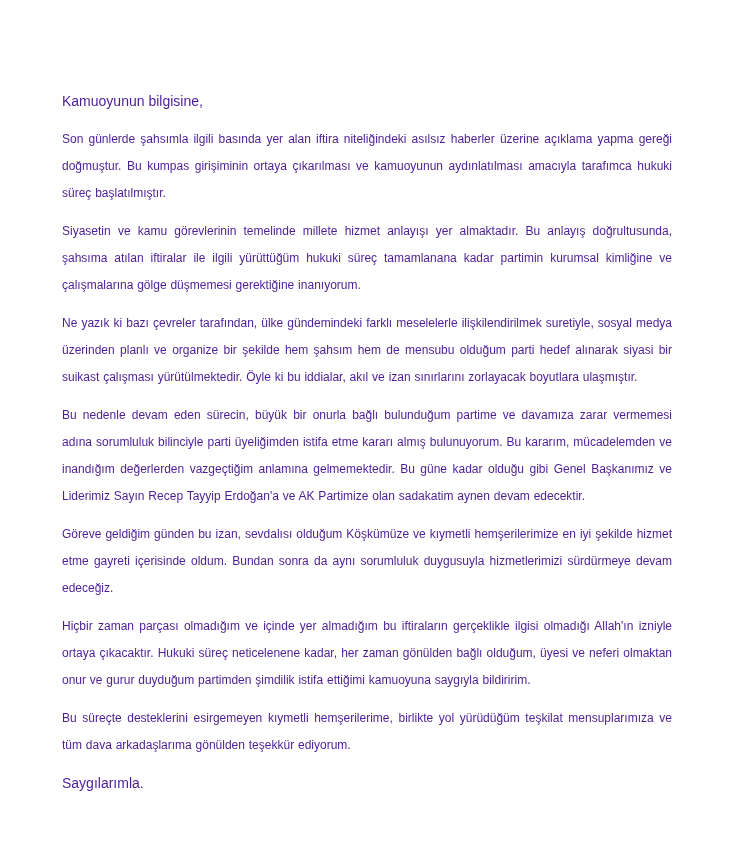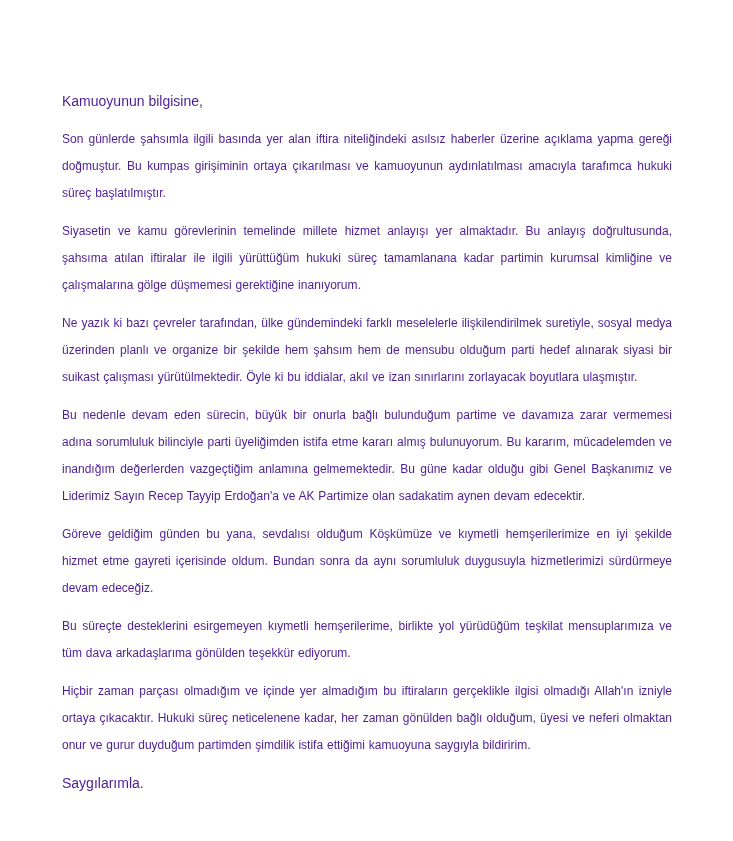--- a/index.html
+++ b/index.html
@@ -39,20 +39,20 @@
 
 <div class="page">
   <div class="content">
 
     <p class="line">Kamuoyunun bilgisine,</p>
 
     <p class="para">Son günlerde şahsımla ilgili basında yer alan iftira niteliğindeki asılsız haberler üzerine açıklama yapma gereği doğmuştur. Bu kumpas girişiminin ortaya çıkarılması ve kamuoyunun aydınlatılması amacıyla tarafımca hukuki süreç başlatılmıştır.</p>
     <p class="para">Siyasetin ve kamu görevlerinin temelinde millete hizmet anlayışı yer almaktadır. Bu anlayış doğrultusunda, şahsıma atılan iftiralar ile ilgili yürüttüğüm hukuki süreç tamamlanana kadar partimin kurumsal kimliğine ve çalışmalarına gölge düşmemesi gerektiğine inanıyorum.</p>
     <p class="para">Ne yazık ki bazı çevreler tarafından, ülke gündemindeki farklı meselelerle ilişkilendirilmek suretiyle, sosyal medya üzerinden planlı ve organize bir şekilde hem şahsım hem de mensubu olduğum parti hedef alınarak siyasi bir suikast çalışması yürütülmektedir. Öyle ki bu iddialar, akıl ve izan sınırlarını zorlayacak boyutlara ulaşmıştır.</p>
     <p class="para">Bu nedenle devam eden sürecin, büyük bir onurla bağlı bulunduğum partime ve davamıza zarar vermemesi adına sorumluluk bilinciyle parti üyeliğimden istifa etme kararı almış bulunuyorum. Bu kararım, mücadelemden ve inandığım değerlerden vazgeçtiğim anlamına gelmemektedir. Bu güne kadar olduğu gibi Genel Başkanımız ve Liderimiz Sayın Recep Tayyip Erdoğan'a ve AK Partimize olan sadakatim aynen devam edecektir.</p>
-    <p class="para">Göreve geldiğim günden bu yana, sevdalısı olduğum Köşkümüze ve kıymetli hemşerilerimize en iyi şekilde hizmet etme gayreti içerisinde oldum. Bundan sonra da aynı sorumluluk duygusuyla hizmetlerimizi sürdürmeye devam edeceğiz.</p>
+    <p class="para">Göreve geldiğim günden bu izan, sevdalısı olduğum Köşkümüze ve kıymetli hemşerilerimize en iyi şekilde hizmet etme gayreti içerisinde oldum. Bundan sonra da aynı sorumluluk duygusuyla hizmetlerimizi sürdürmeye devam edeceğiz.</p>
+    <p class="para">Hiçbir zaman parçası olmadığım ve içinde yer almadığım bu iftiraların gerçeklikle ilgisi olmadığı Allah'ın izniyle ortaya çıkacaktır. Hukuki süreç neticelenene kadar, her zaman gönülden bağlı olduğum, üyesi ve neferi olmaktan onur ve gurur duyduğum partimden şimdilik istifa ettiğimi kamuoyuna saygıyla bildiririm.</p>
     <p class="para">Bu süreçte desteklerini esirgemeyen kıymetli hemşerilerime, birlikte yol yürüdüğüm teşkilat mensuplarımıza ve tüm dava arkadaşlarıma gönülden teşekkür ediyorum.</p>
-    <p class="para">Hiçbir zaman parçası olmadığım ve içinde yer almadığım bu iftiraların gerçeklikle ilgisi olmadığı Allah'ın izniyle ortaya çıkacaktır. Hukuki süreç neticelenene kadar, her zaman gönülden bağlı olduğum, üyesi ve neferi olmaktan onur ve gurur duyduğum partimden şimdilik istifa ettiğimi kamuoyuna saygıyla bildiririm.</p>
 
     <p class="line">Saygılarımla.</p>
 
   </div>
 </div>
 
 </body></html>

